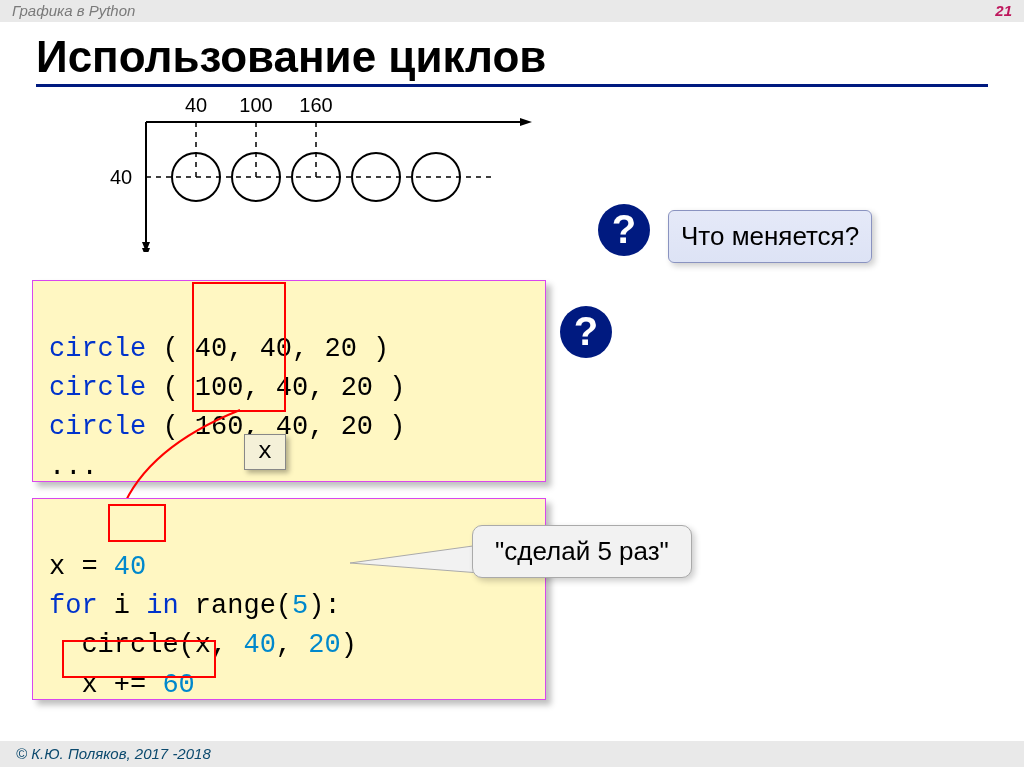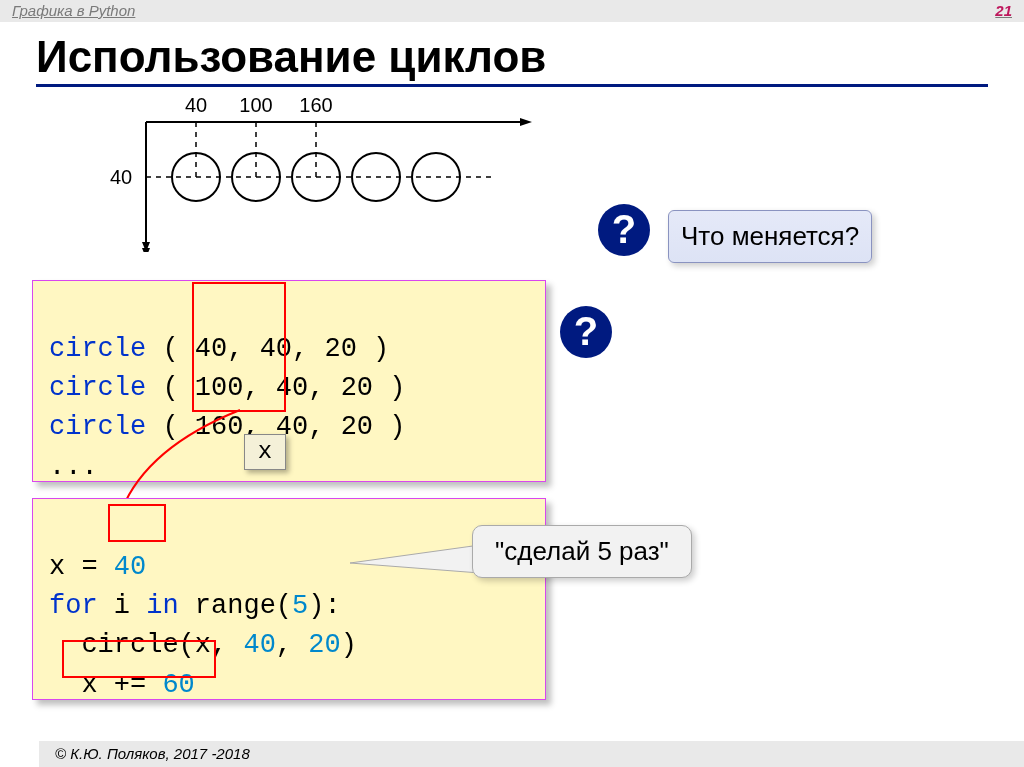--- a/index.html
+++ b/index.html
@@ -22,21 +22,20 @@
     left: 0; right: 0; top: 0;
     height: 22px;
     background: #e9e9e9;
     color: #7a7a7a;
     font-style: italic;
     font-size: 15px;
     line-height: 22px;
     padding: 0 12px;
     display: flex;
     justify-content: space-between;
-    text-decoration: underline;
   }
   .title {
     position: absolute;
     left: 36px;
     top: 32px;
     font-weight: bold;
     font-size: 44px;
     color: #000;
   }
   .title-underline {
@@ -119,28 +118,27 @@
     padding: 10px 22px;
     font-size: 26px;
     box-shadow: 3px 3px 6px rgba(0,0,0,0.2);
   }
 
   .footer {
     position: absolute;
     left: 0; right: 0; bottom: 0;
     height: 26px;
     background: #e9e9e9;
-    color: #000000;
+    color: #0c4a6e;
     font-style: italic;
     font-size: 15px;
     line-height: 26px;
     padding: 0 16px;
     display: flex;
     justify-content: space-between;
-    margin-left: 39px;
   }
 </style>
 </head>
 <body>
 
 <div class="slide">
 
   <div class="topbar">
     <span>Графика в Python</span>
     <span style="font-weight:bold;color:#be185d">21</span>

